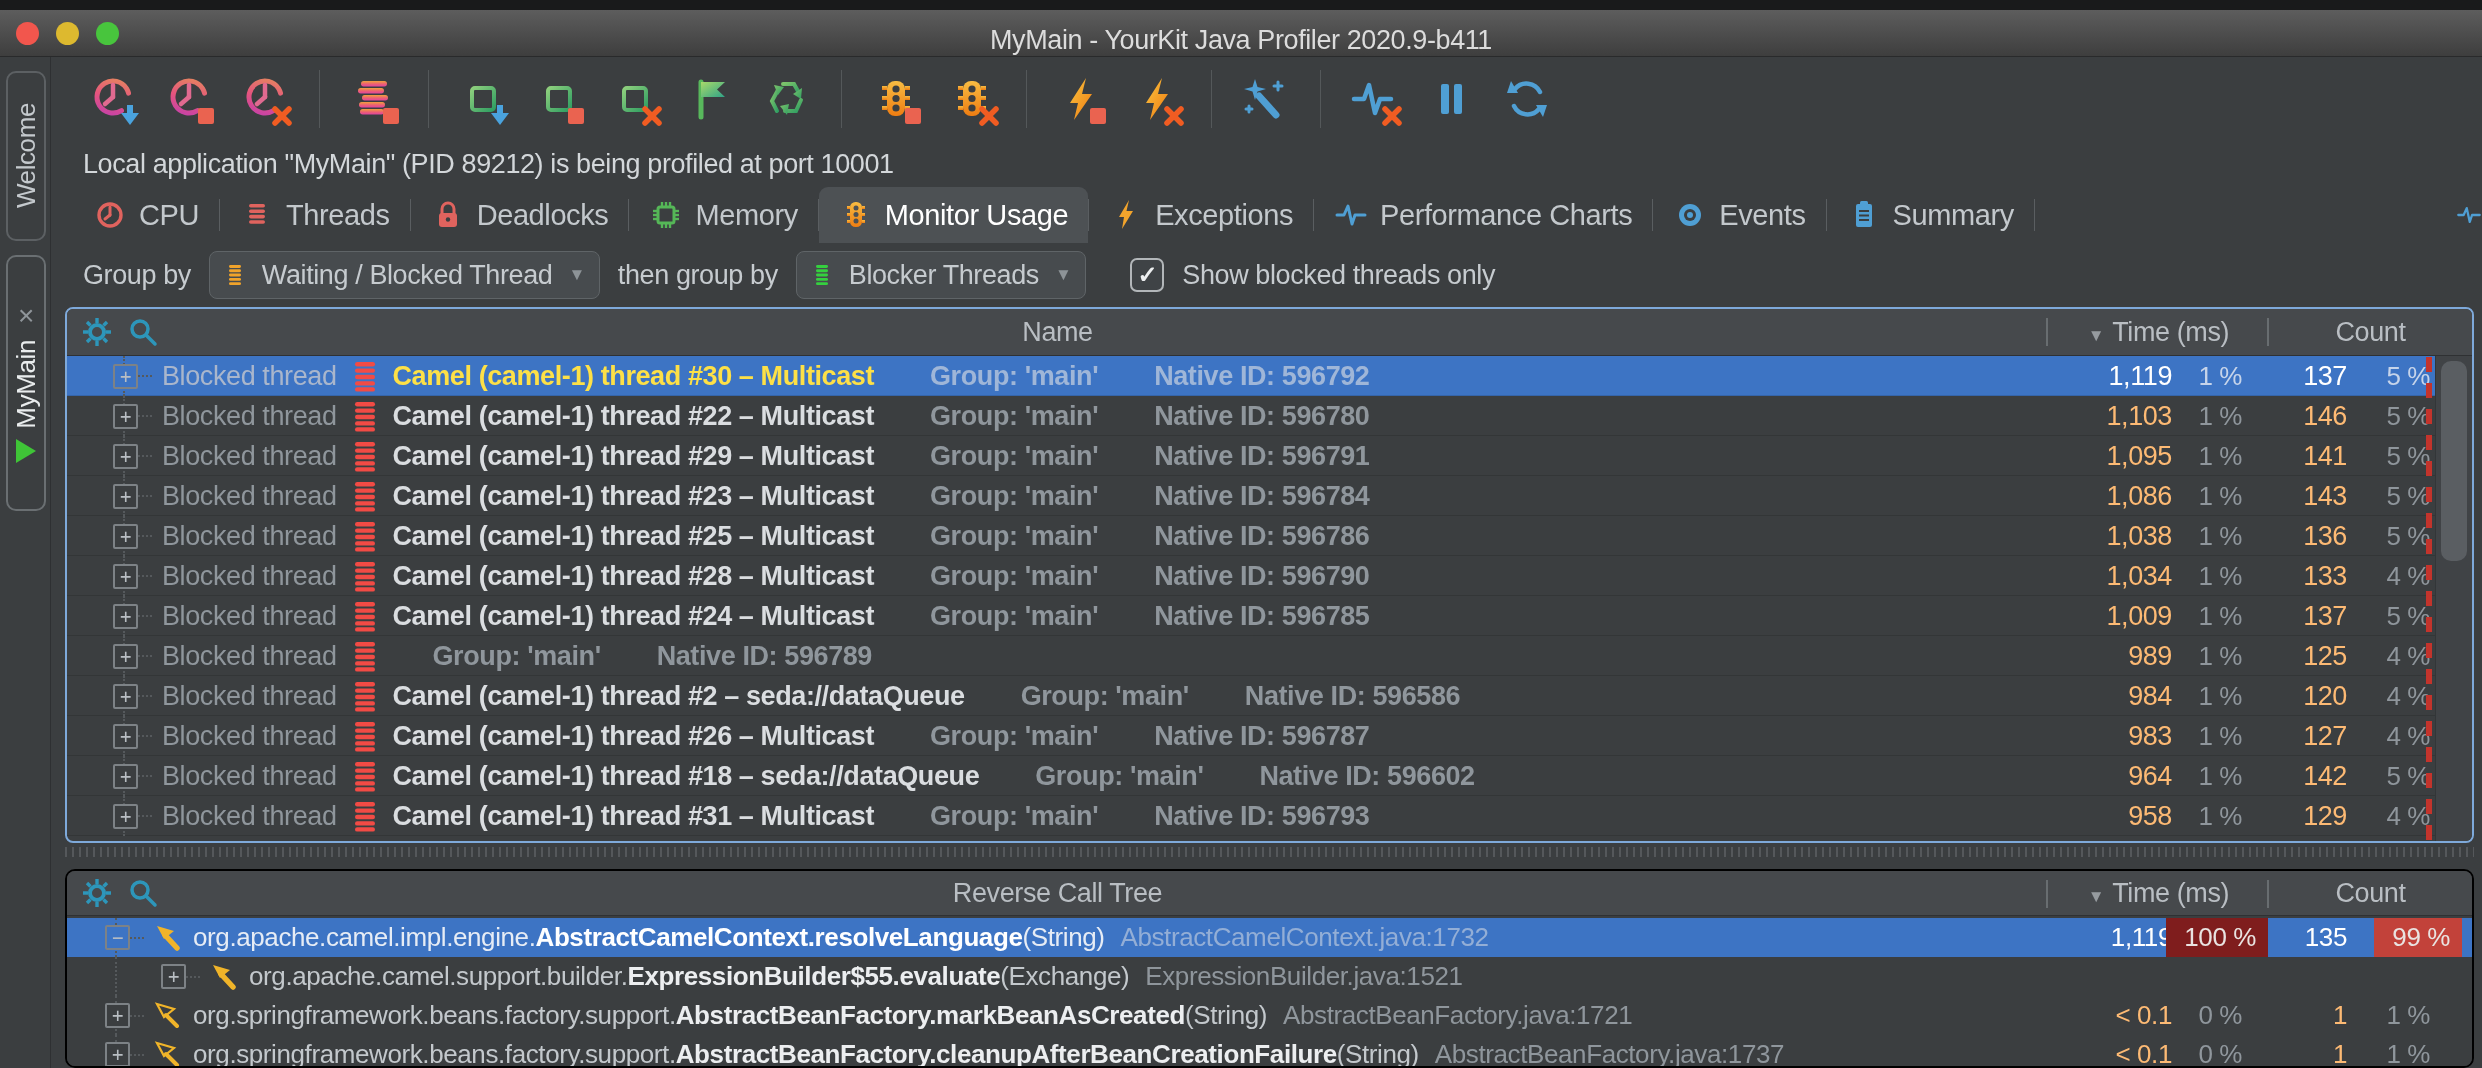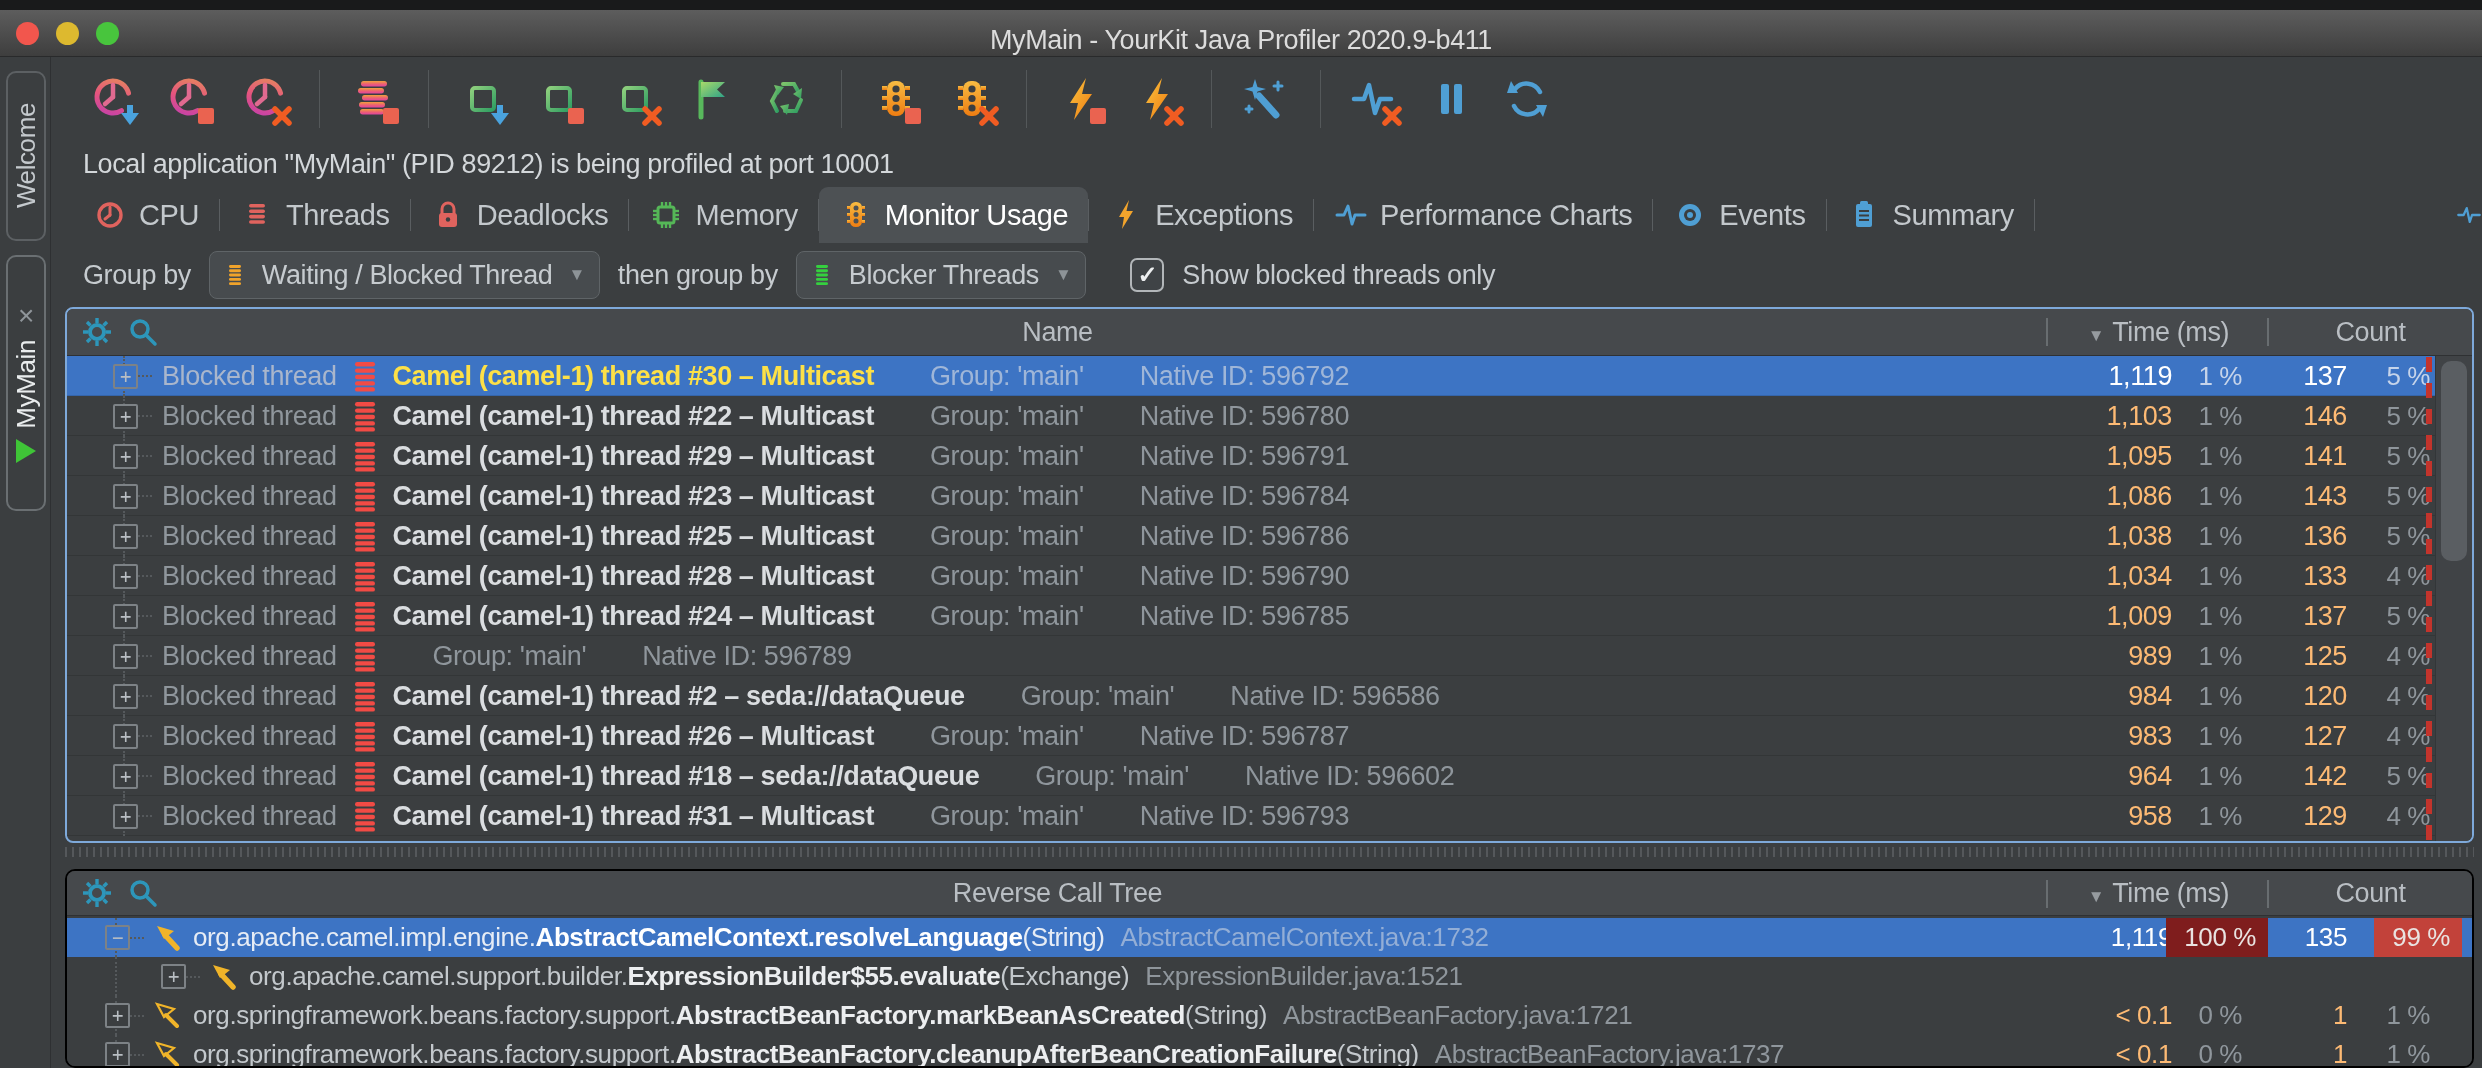--- a/index.html
+++ b/index.html
@@ -65,21 +65,21 @@
   .trow.selected{background:#3d74c4;}
   .twisty{width:21px;height:21px;border:2px solid #7d8286;border-radius:2px;background:inherit;z-index:1;
           display:flex;align-items:center;justify-content:center;flex:none;
           font-family:"DejaVu Sans Mono",monospace;font-size:19px;color:#b9bec3;line-height:1;}
   .tdots{width:14px;border-top:2px dotted #55595c;flex:none;}
   .kind{color:#8f969c;margin-left:10px;}
   .trow.selected .kind{color:#a9b6cc;}
   .bars-icon{margin-left:16px;flex:none;display:flex;}
   .tname{color:#dadde0;font-weight:700;margin-left:16px;white-space:nowrap;}
   .trow.selected .tname{color:#fde047;}
-  .tgroup,.tnative{color:#8f969c;margin-left:56px;white-space:nowrap;}
+  .tgroup,.tnative{color:#8f969c;margin-left:56px;white-space:nowrap;font-weight:bold;}
   .trow.selected .tgroup,.trow.selected .tnative{color:#9fb6d8;}
   .num,.pct{position:absolute;top:0;bottom:0;display:flex;align-items:center;white-space:nowrap;}
   .num{color:#fdba74;}.pct{color:#8f969c;font-size:26px;}
   .selected .num{color:#ffffff;}.selected .pct{color:#c6d4ea;}
   .c-time{right:300px;}.c-timepct{right:230px;}.c-count{right:125px;}.c-countpct{right:42px;}
   .redline{position:absolute;top:48px;bottom:0;right:40px;width:6px;z-index:3;
            background:repeating-linear-gradient(180deg,#c3342c 0 15px,transparent 15px 26px);}
   .vtrack{position:absolute;top:47px;bottom:0;right:0;width:36px;background:#404346;border-left:1px solid #333638;}
   .vthumb{position:absolute;top:5px;left:5px;right:5px;height:200px;background:#5a5e62;border-radius:10px;}
   

